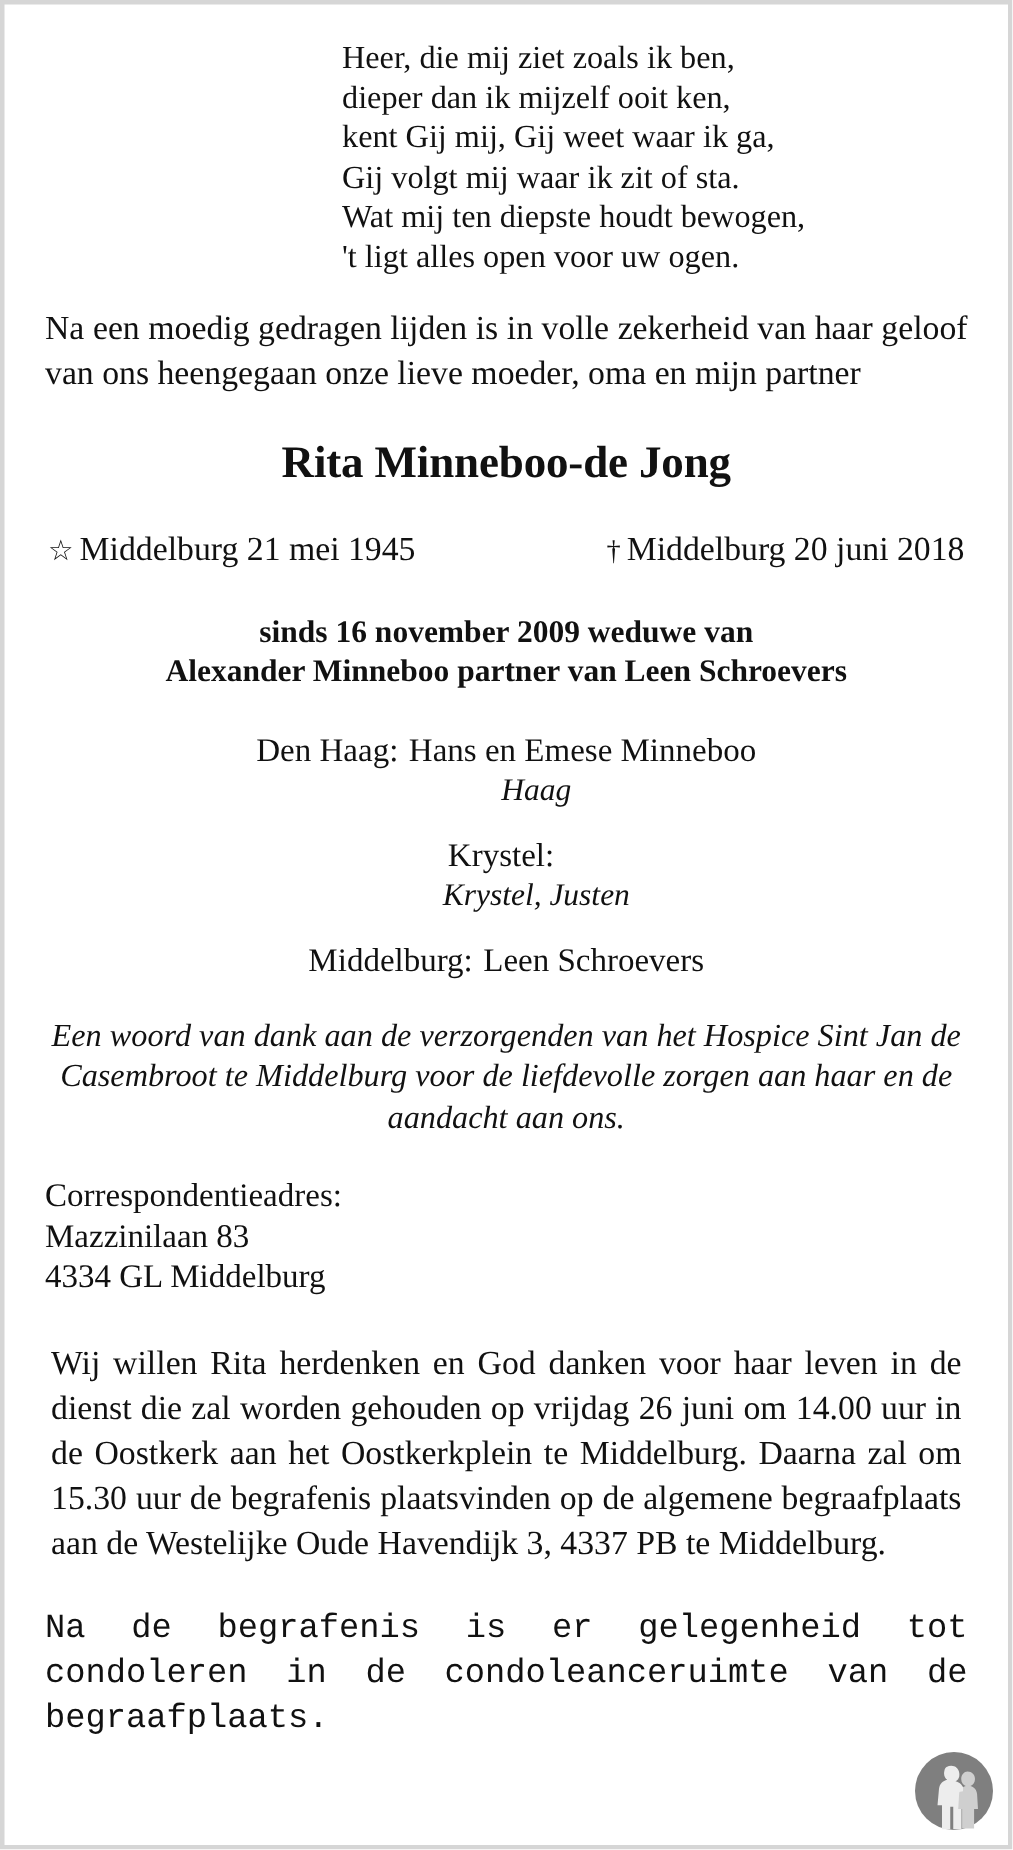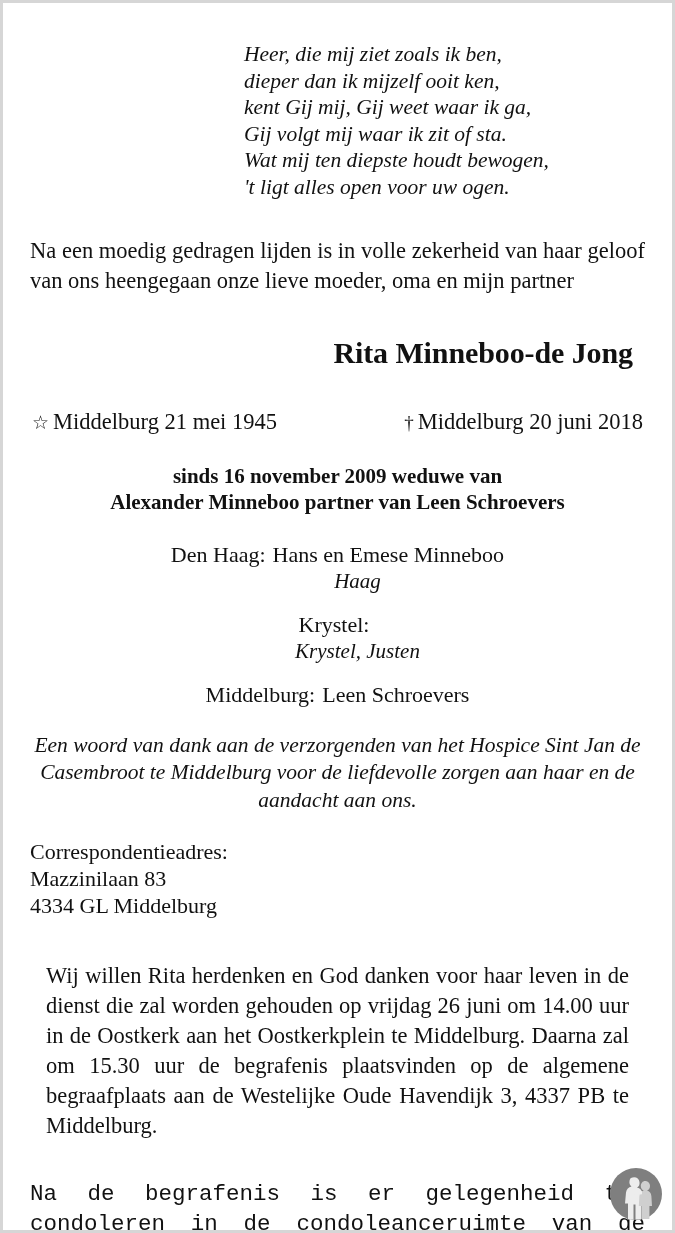--- a/index.html
+++ b/index.html
@@ -25,47 +25,46 @@
   #inner {
     position: relative;
     box-sizing: border-box;
     width: 100%;
     height: 100%;
     padding: 0 27px;
   }
 
   
   .poem {
-    margin: 16px;
+    margin: 0;
     padding-top: 22px;
     padding-left: 198px;
-    font-style: italic;
     font-size: 21.5px;
     line-height: 26.6px;
     text-align: left;
     white-space: pre-line;
   }
 
   
   .intro {
     margin: 0;
     padding-top: 19px;
     font-size: 22.5px;
     line-height: 30px;
     text-align: justify;
     text-justify: inter-word;
   }
 
   
   .name {
-    margin: 12px;
+    margin: 0;
     padding-top: 28px;
     font-size: 30px;
     font-weight: bold;
-    text-align: right;
+    text-align: center;
     letter-spacing: -0.1px;
   }
 
   
   .dates {
     margin: 0;
     padding-top: 26px;
     font-size: 22.5px;
     line-height: 28px;
     display: flex;
@@ -138,21 +137,21 @@
     margin: 0;
     padding-top: 24px;
     font-size: 22px;
     line-height: 27px;
     white-space: pre-line;
     text-align: left;
   }
 
   
   .service {
-    margin: 16px;
+    margin: 4px;
     padding-top: 26px;
     font-size: 22.5px;
     line-height: 30px;
     text-align: justify;
     text-justify: inter-word;
   }
   .closing {
     margin: 0;
     padding-top: 22px;
     font-size: 22.5px;

